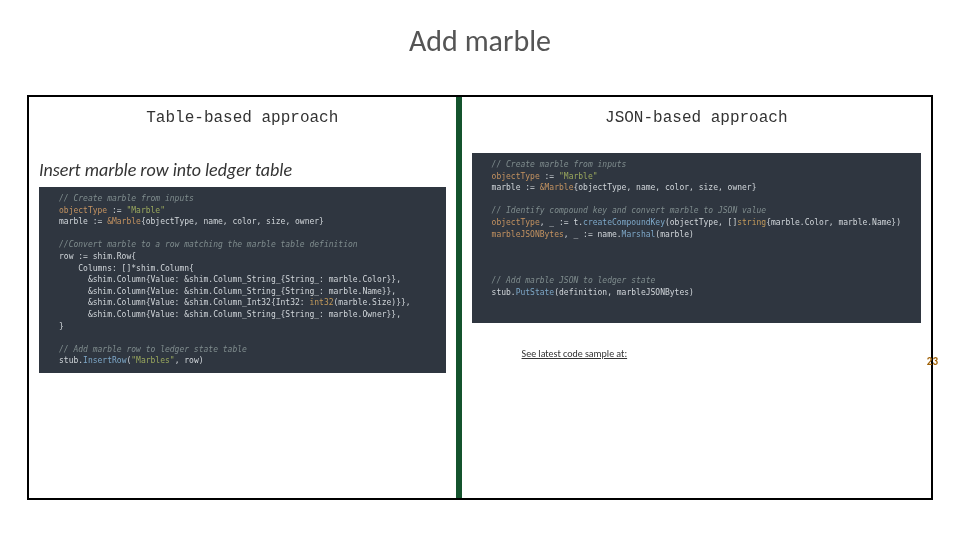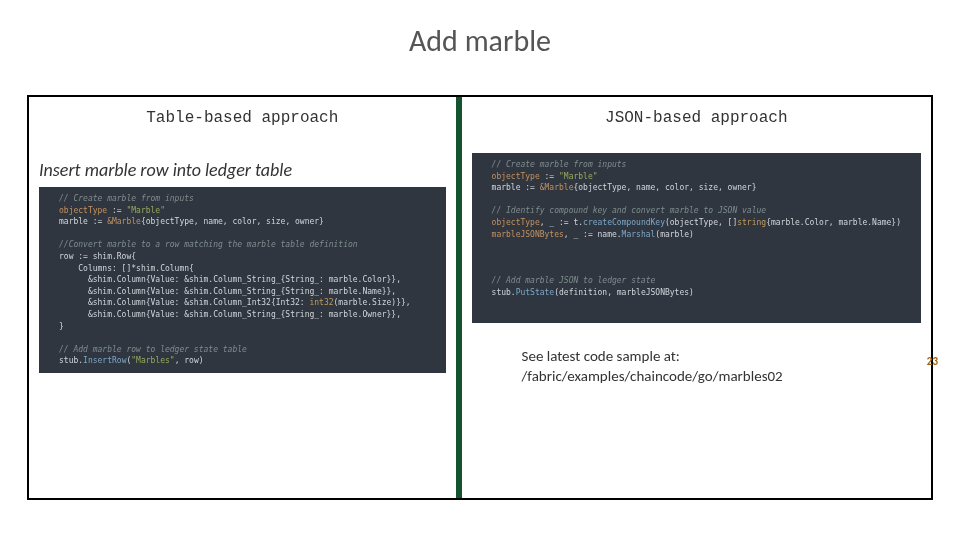--- a/index.html
+++ b/index.html
@@ -39,24 +39,25 @@
     white-space: pre;
     overflow: hidden;
     min-height: 170px;
   }
   .codebox .cm   { color: #7f8c8d; font-style: italic; } 
   .codebox .str  { color: #9aa85d; }                     
   .codebox .num  { color: #c29a5b; }                     
   .codebox .id   { color: #c39260; }                     
   .codebox .fn   { color: #7da7c7; }                     
   .footnote {
-    font-size: 15px;
+    font-size: 10px;
     color: #333;
     padding: 18px 10px 6px 60px;
     line-height: 1.3;
+    text-decoration: underline;
   }
   .pagenum {
     position: absolute;
     right: 22px;
     bottom: 12px;
     color: #a16207;
     font-size: 11px;
     font-weight: bold;
   }
 </style>
@@ -99,20 +100,19 @@
 <span class="id">objectType</span><span>, _ := t.</span><span class="fn">createCompoundKey</span><span>(objectType, []</span><span class="num">string</span><span>{marble.Color, marble.Name})</span>
 <span class="id">marbleJSONBytes</span><span>, _ := name.</span><span class="fn">Marshal</span><span>(marble)</span>
 
 
 
 <span class="cm">// Add marble JSON to ledger state</span>
 <span>stub.</span><span class="fn">PutState</span><span>(definition, marbleJSONBytes)</span></div>
 
       <div class="footnote">
         <div>See latest code sample at:</div>
-        <div>/fabric/examples/chaincode/go/marbles02</div>
       </div>
     </div>
 
   </div>
 
   <div class="pagenum">23</div>
 </div>
 
 </body></html>

